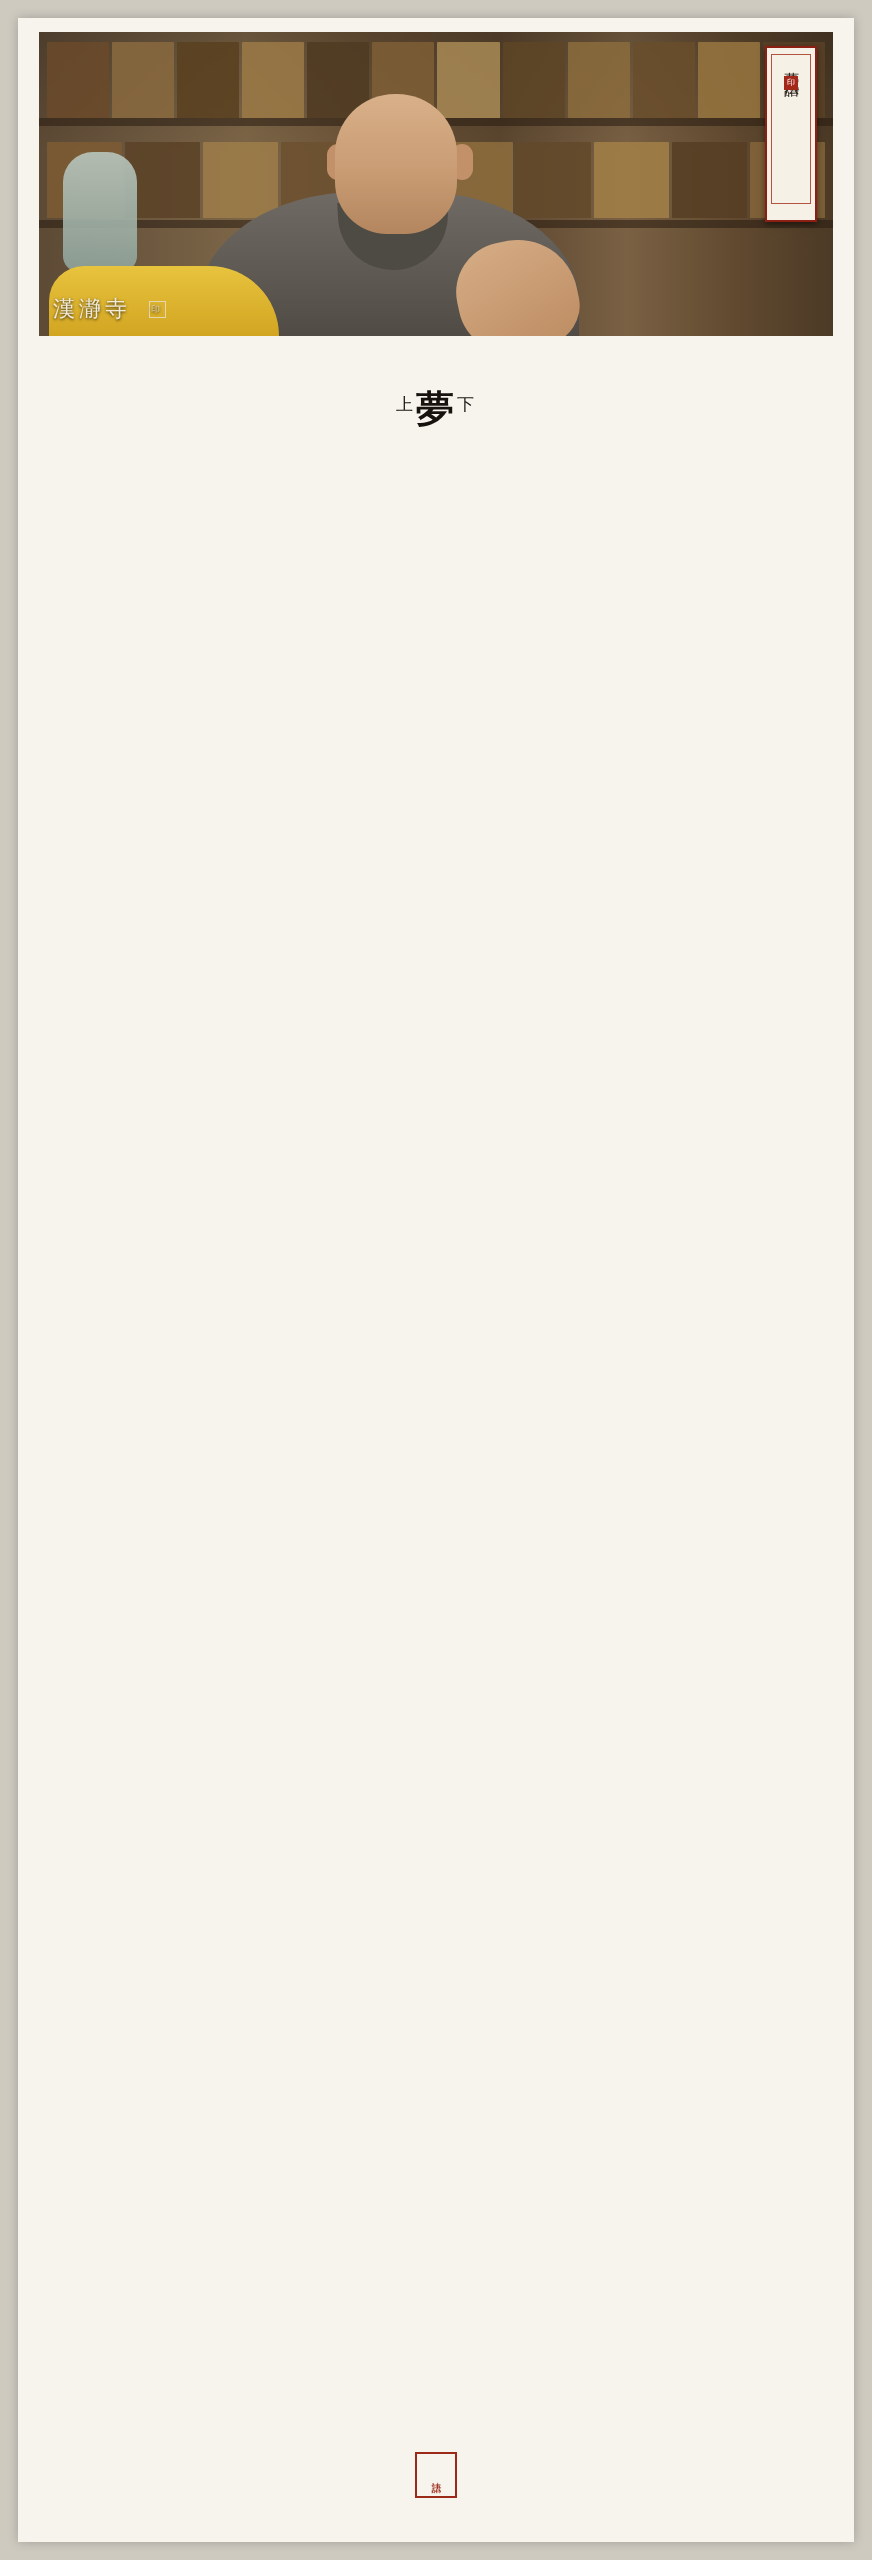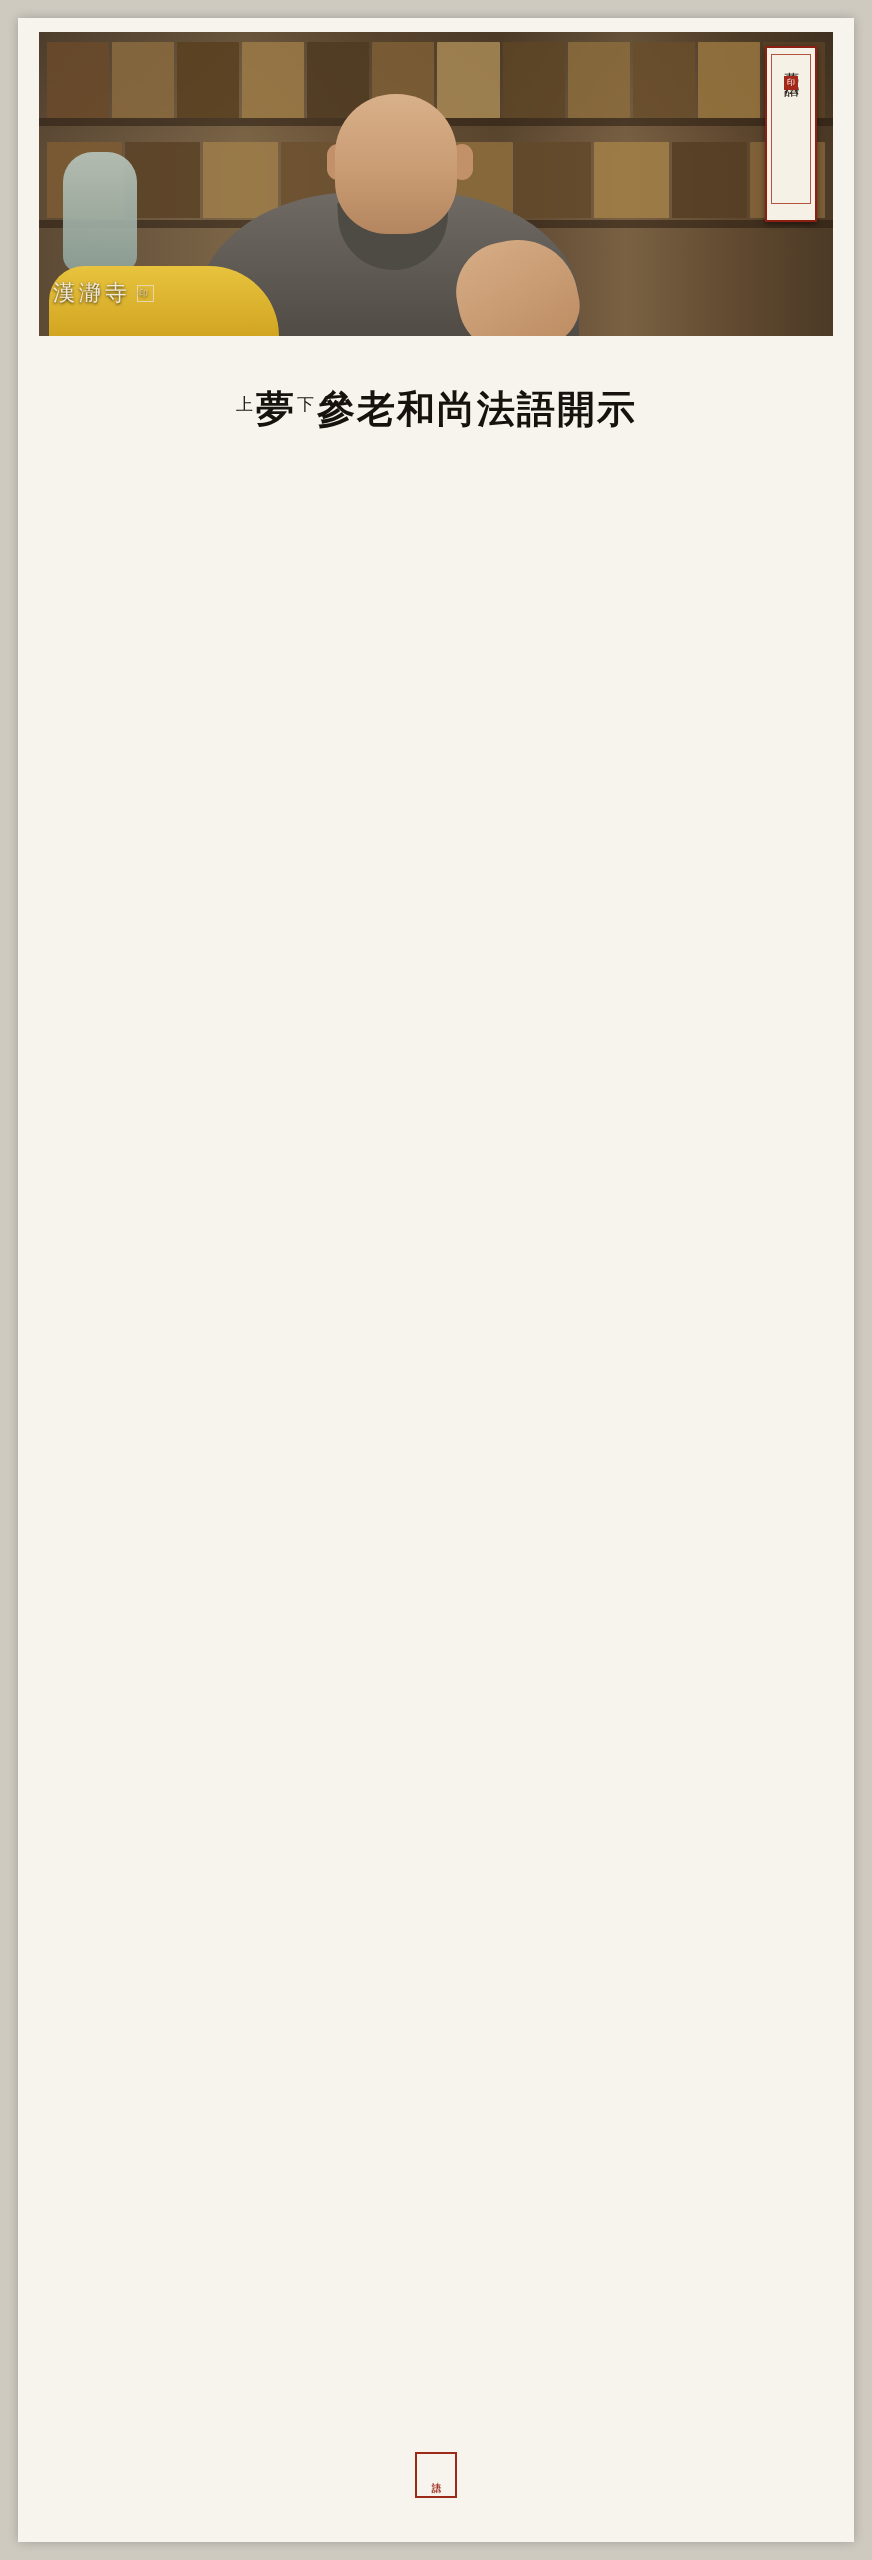--- a/index.html
+++ b/index.html
@@ -143,29 +143,29 @@
     top: 120px;
     width: 74px;
     height: 120px;
     background: linear-gradient(180deg, #b9c6bd, #8fa39a);
     border-radius: 30px 30px 16px 16px;
     opacity: 0.9;
   }
   .temple-badge {
     position: absolute;
     left: 14px;
-    bottom: 28px;
+    bottom: 12px;
     color: #f2ead8;
     font-family: "DejaVu Serif", serif;
     font-size: 22px;
     letter-spacing: 4px;
     text-shadow: 0 1px 3px rgba(0,0,0,0.8);
     display: flex;
     align-items: center;
-    gap: 6px;
+    gap: 18px;
   }
   .temple-seal {
     width: 15px;
     height: 15px;
     border: 1px solid #e6d6b0;
     color: #e6d6b0;
     font-size: 9px;
     line-height: 15px;
     text-align: center;
   }
@@ -338,21 +338,20 @@
           <div class="plaque-text">夢公上人法語</div>
           <div class="plaque-seal">印</div>
         </div>
       </div>
     </div>
 
     <div class="heading">
       <span class="sup">上</span>
       <span>夢</span>
       <span class="sub">下</span>
-      <span>參老和尚法語開示</span>
     </div>
 
 
     <div class="bottom-seal">
       <span>法語</span>
     </div>
 
   </div>
 </div>
 

